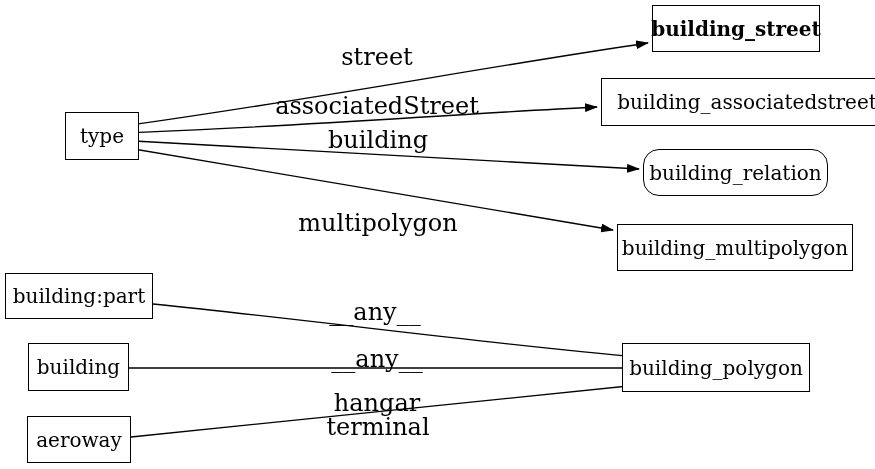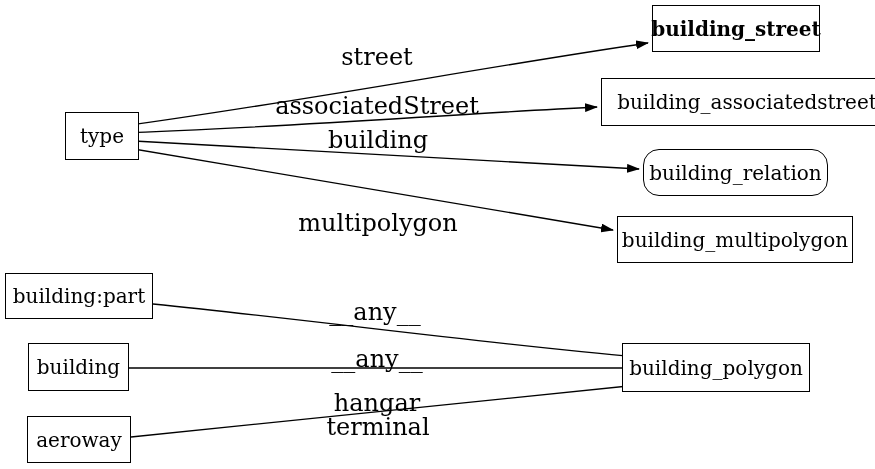--- a/index.html
+++ b/index.html
@@ -90,21 +90,21 @@
   </div>
 
   <div class="node" style="left:601px; top:78px; width:292px; height:48px;">
     <span>building_associatedstreet</span>
   </div>
 
   <div class="node" style="left:643px; top:149px; width:185px; height:47px;border-radius:16px;">
     <span>building_relation</span>
   </div>
 
-  <div class="node" style="left:617px; top:216px; width:236px; height:47px;">
+  <div class="node" style="left:617px; top:224px; width:236px; height:47px;">
     <span>building_multipolygon</span>
   </div>
 
   <div class="node" style="left:622px; top:343px; width:188px; height:49px;">
     <span>building_polygon</span>
   </div>
 
   <span class="edge-label" style="left:377px; top:57px;">street</span>
 
   <span class="edge-label" style="left:377px; top:106px;">associatedStreet</span>

